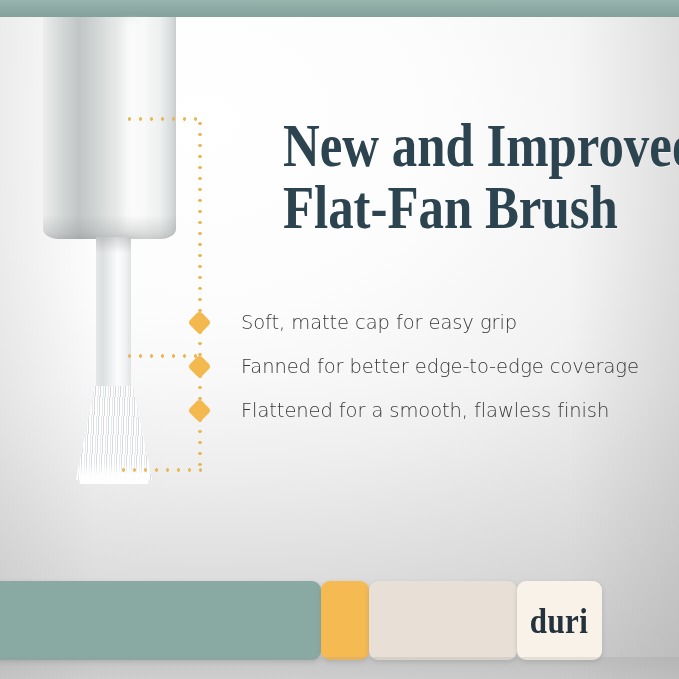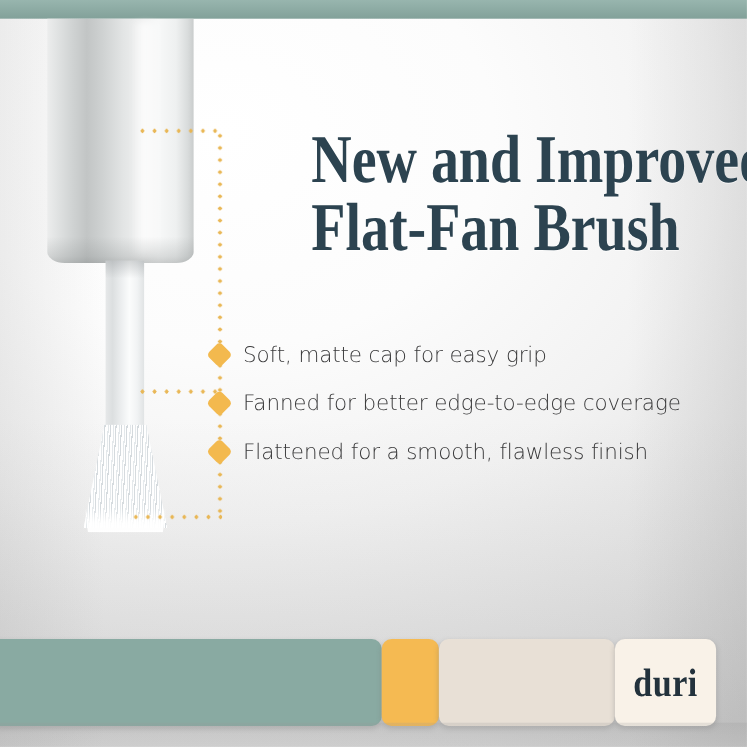--- a/index.html
+++ b/index.html
@@ -202,35 +202,35 @@
   .diamond {
     width: 17px;
     height: 17px;
     border-radius: 4px;
     background: #f3b94e;
     transform: rotate(45deg);
     flex: 0 0 auto;
     margin-left: 3px;
   }
   .bullet-text {
-    margin-left: 13px;
+    margin-left: 33px;
     font-family: "DejaVu Sans", sans-serif;
     font-weight: 300;
     font-size: 19.5px;
     color: #39393a;
     letter-spacing: -0.1px;
     white-space: nowrap;
   }
 
   
   .bottom-bar {
     position: absolute;
     left: 0;
     top: 581px;
-    width: 679px;
+    width: 602px;
     height: 79px;
     display: flex;
   }
   .seg {
     height: 79px;
     border-radius: 9px;
     box-shadow: 0 2px 5px rgba(110,110,110,0.28);
     position: relative;
   }
   .seg-sage  { width: 356px; background: #89aaa2; margin-left: -9px; }

